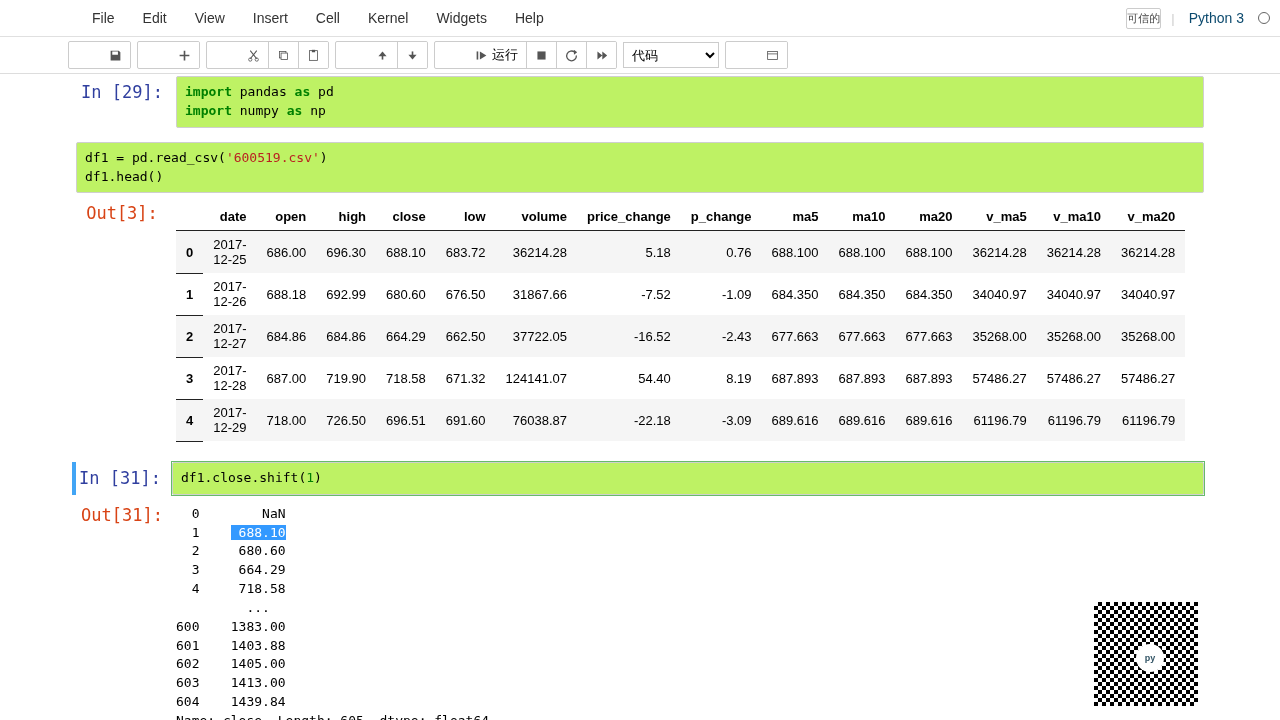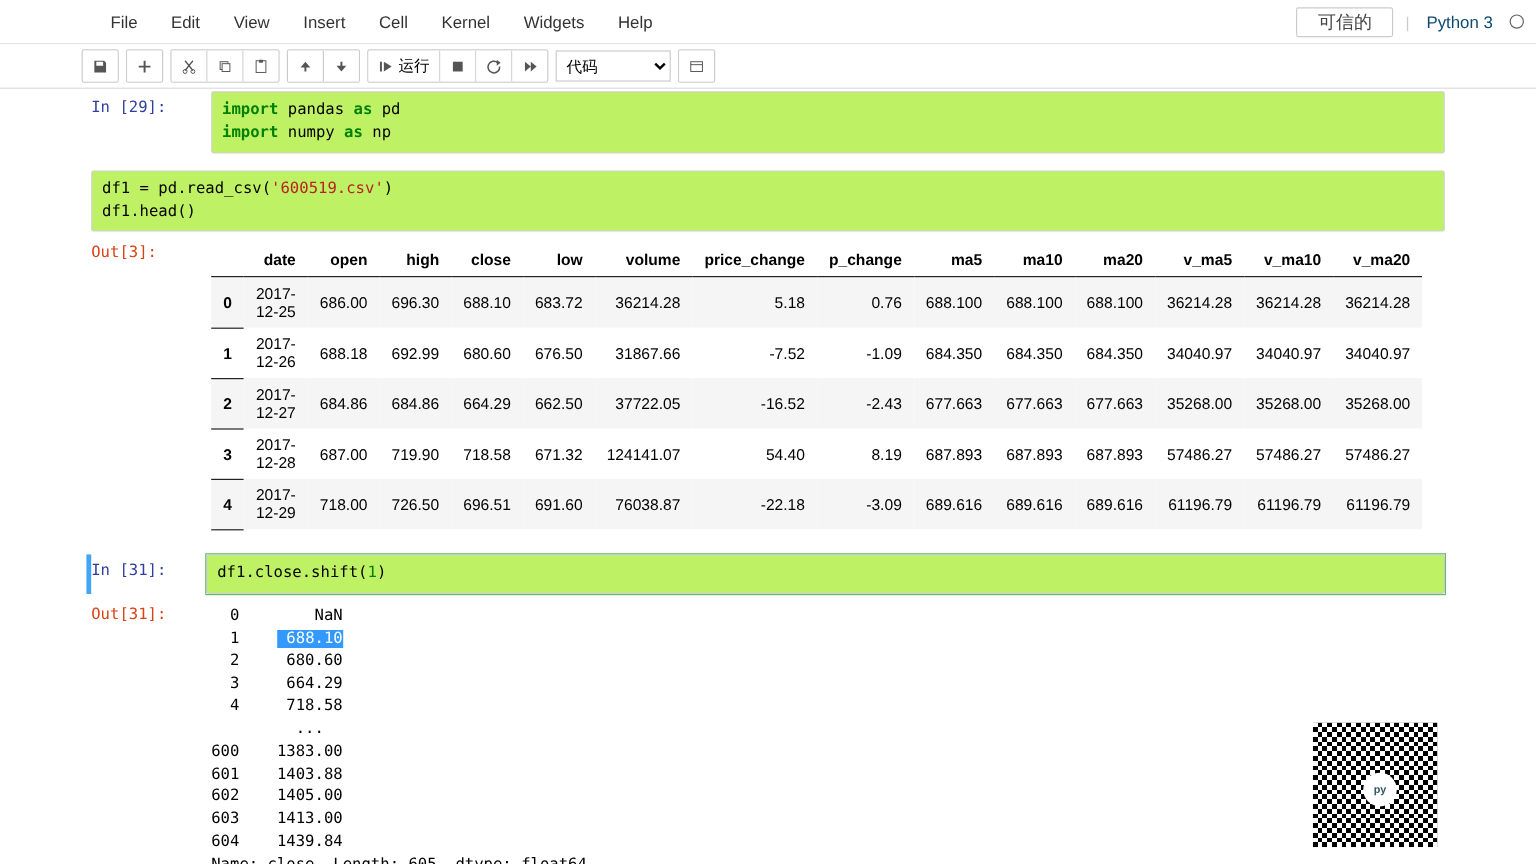--- a/index.html
+++ b/index.html
@@ -1,35 +1,35 @@
 <!DOCTYPE html>
 <html><head>
 <meta charset="utf-8">
 <style>
 * { box-sizing: border-box; margin: 0; padding: 0; }
 body { font-family: "Helvetica Neue", Helvetica, Arial, sans-serif; font-size: 13px; background: #fff; color: #000; }
 .menubar { display: flex; align-items: center; padding: 4px 10px; background: #fff; border-bottom: 1px solid #e0e0e0; }
 .menu-left { display: flex; gap: 0; padding-left: 68px; justify-content: space-between; }
 .menu-item { padding: 6px 14px; cursor: pointer; font-size: 14px; color: #333; }
 .menu-right { margin-left: auto; display: flex; align-items: center; gap: 10px; }
-.trusted { font-size: 15px; color: #444; border: 1px solid #ccc; padding: 2px 17px; border-radius: 2px; }
+.trusted { font-size: 11px; color: #444; border: 1px solid #ccc; padding: 2px 0; border-radius: 2px; }
 .kernel-name { font-size: 14px; color: #0c4a6e; padding: 0 4px; }
 .kernel-dot { width: 12px; height: 12px; border: 1.5px solid #666; border-radius: 50%; display: inline-block; }
 .toolbar { display: flex; align-items: center; padding: 4px 10px 4px 68px; background: #fff; border-bottom: 1px solid #ddd; gap: 6px; }
-.tbgroup { display: flex; gap: 0; border: 1px solid #ccc; border-radius: 2px; overflow: hidden; }
+.tbgroup { display: flex; gap: 0; border: 1px solid #ccc; border-radius: 2px; overflow: hidden; padding-left: 32px; }
 .tbbtn { padding: 4px 8px; background: #fff; cursor: pointer; display: flex; align-items: center; justify-content: center; font-size: 13px; border-right: 1px solid #ccc; min-width: 28px; height: 26px; }
 .tbbtn:last-child { border-right: none; }
 .tbbtn svg { width: 13px; height: 13px; }
 .run-text { margin-left: 4px; }
 .celltypeselect { font-size: 13px; padding: 2px 4px; border: 1px solid #ccc; background: #fff; min-width: 96px; height: 26px; }
 .notebook { padding: 10px 0 30px; }
 .cell { display: flex; margin: 4px 76px 4px 76px; }
 .cell.selected > .prompt-col { border-left: 4px solid #42A5F5; margin-left: -4px; }
 .cell.selected > .cell-body { outline: 1px solid #66BB6A; outline-offset: 0; }
-.prompt-col { width: 100px; flex-shrink: 0; text-align: left; padding: 6px 8px 0 0; font-family: monospace; font-size: 13px; }
+.prompt-col { width: 100px; flex-shrink: 0; text-align: center; padding: 6px 8px 0 0; font-family: monospace; font-size: 17px; }
 .in-prompt { color: #303F9F; }
 .out-prompt { color: #D84315; }
 .cell-body { flex: 1; }
 .input-area { background: #bef264; border: 1px solid #cfcfcf; border-radius: 2px; padding: 6px 8px; font-family: monospace; font-size: 13px; white-space: pre; line-height: 1.45; }
 .tok-kw { color: #008000; font-weight: bold; }
 .tok-str { color: #BA2121; }
 .tok-num { color: #008000; }
 .output-area { padding: 6px 0 6px 0; }
 .df-table { border-collapse: collapse; font-size: 13px; }
 .df-table th, .df-table td { padding: 6px 10px; text-align: right; }

